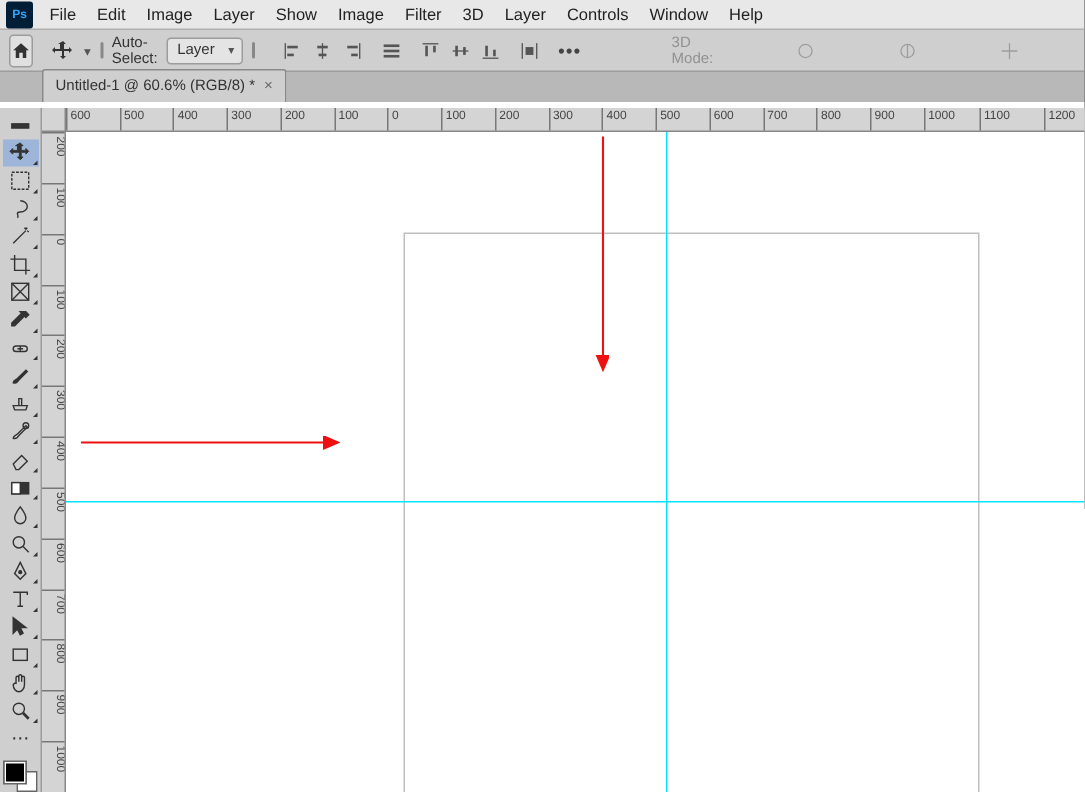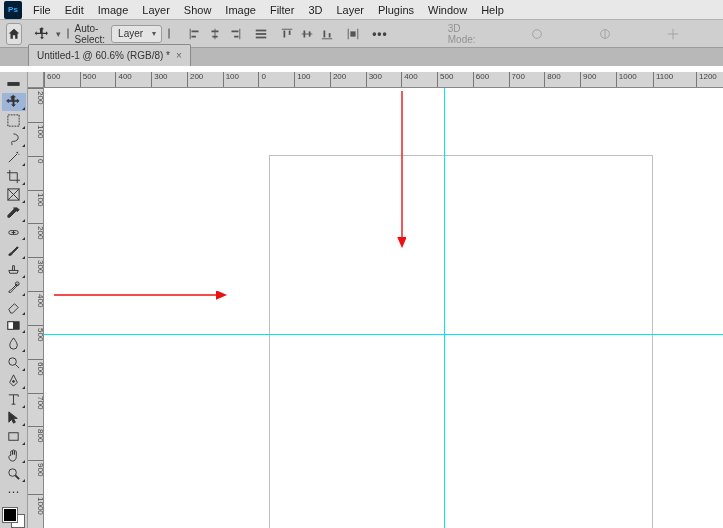--- a/index.html
+++ b/index.html
@@ -19,21 +19,21 @@
 .optbar .dd { font-size:9px; color:#555; }
 .chk { width:11px; height:11px; background:#fff; border:1px solid #888; border-radius:2px; }
 .sel { height:18px; background:#e4e4e4; border:1px solid #9c9c9c; border-radius:3px; padding:0 18px 0 6px; display:flex; align-items:center; position:relative; }
 .sel:after { content:"▾"; position:absolute; right:5px; font-size:8px; color:#555; }
 .ibtn { width:20px; height:20px; display:flex; align-items:center; justify-content:center; border-radius:2px; }
 .ibtn svg { width:14px; height:14px; fill:#555; }
 .dim { opacity:0.4;margin-left:48px; }
 .dots { font-size:12px; font-weight:bold; letter-spacing:1px; color:#444; }
 
 
-.tabbar { height:24px; background:#b8b8b8; display:flex; align-items:flex-end; padding-left:28px; border-bottom:6px solid #ffffff; }
+.tabbar { height:24px; background:#b8b8b8; display:flex; align-items:flex-end; padding-left:28px; border-bottom:4px solid #ffffff; }
 .tab { height:22px; background:#cfcfcf; border:1px solid #8a8a8a; border-bottom:none; padding:0 8px; display:flex; align-items:center; font-size:10px; color:#333; border-radius:2px 2px 0 0; gap:6px; }
 .tab .x { font-size:10px; color:#666; cursor:pointer; }
 
 
 .main { position:absolute; top:72px; left:0; right:0; bottom:0; display:flex; }
 .toolcol { width:28px; background:#cfcfcf; border-right:1px solid #9c9c9c; display:flex; flex-direction:column; align-items:center; padding-top:2px; }
 .tool { width:24px; height:20px; display:flex; align-items:center; justify-content:center; position:relative; margin:0; }
 .tool.active { background:#9db5d8; }
 .tool svg { width:15px; height:15px; fill:#333; stroke:#333; }
 .tool .tri { position:absolute; right:1px; bottom:1px; width:0; height:0; border-left:3px solid transparent; border-bottom:3px solid #333; }
@@ -61,21 +61,21 @@
   <div id="menu-items" style="display: flex;">
       <div class="mitem">File</div>
       <div class="mitem">Edit</div>
       <div class="mitem">Image</div>
       <div class="mitem">Layer</div>
       <div class="mitem">Show</div>
       <div class="mitem">Image</div>
       <div class="mitem">Filter</div>
       <div class="mitem">3D</div>
       <div class="mitem">Layer</div>
-      <div class="mitem">Plugins</div>
+      <div class="mitem">Controls</div>
       <div class="mitem">Window</div>
       <div class="mitem">Help</div>
     </div>
 </div>
 
 <div class="optbar">
   <div class="home-btn">
     <svg viewBox="0 0 24 24">
         <path d="M12 3l9 8h-3v9h-4v-6H10v6H6v-9H3z"></path>
       </svg>

